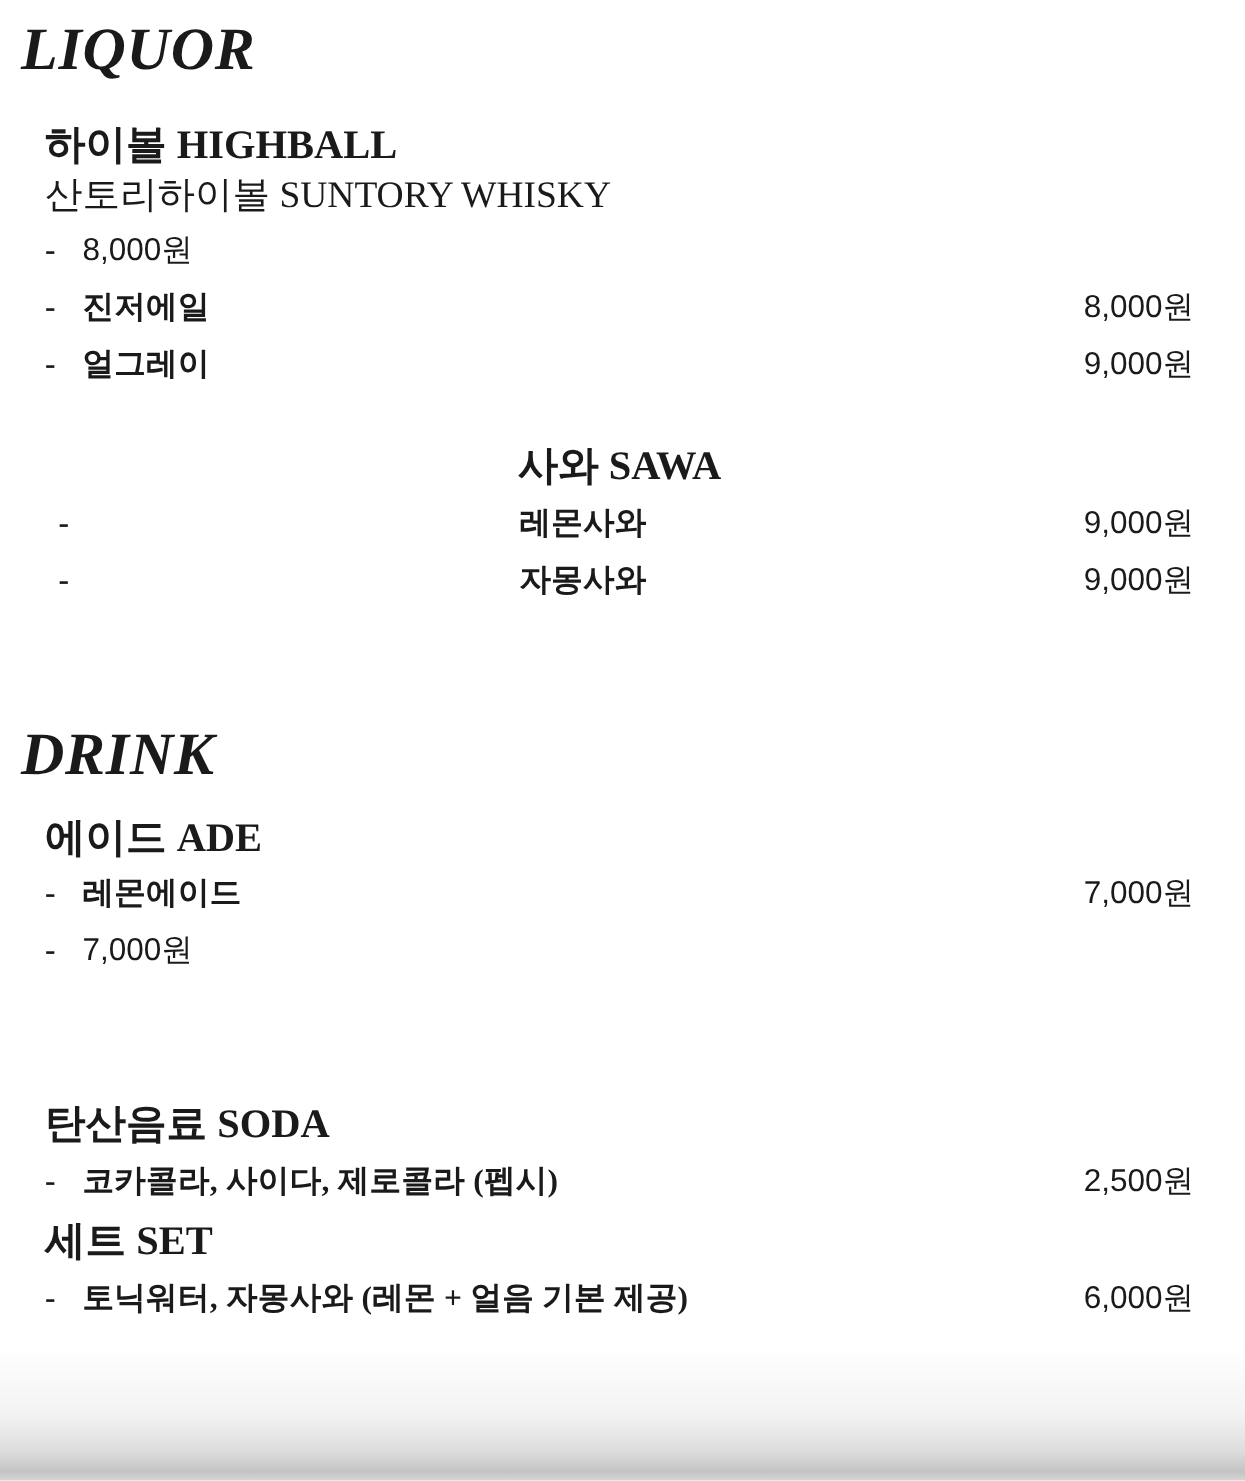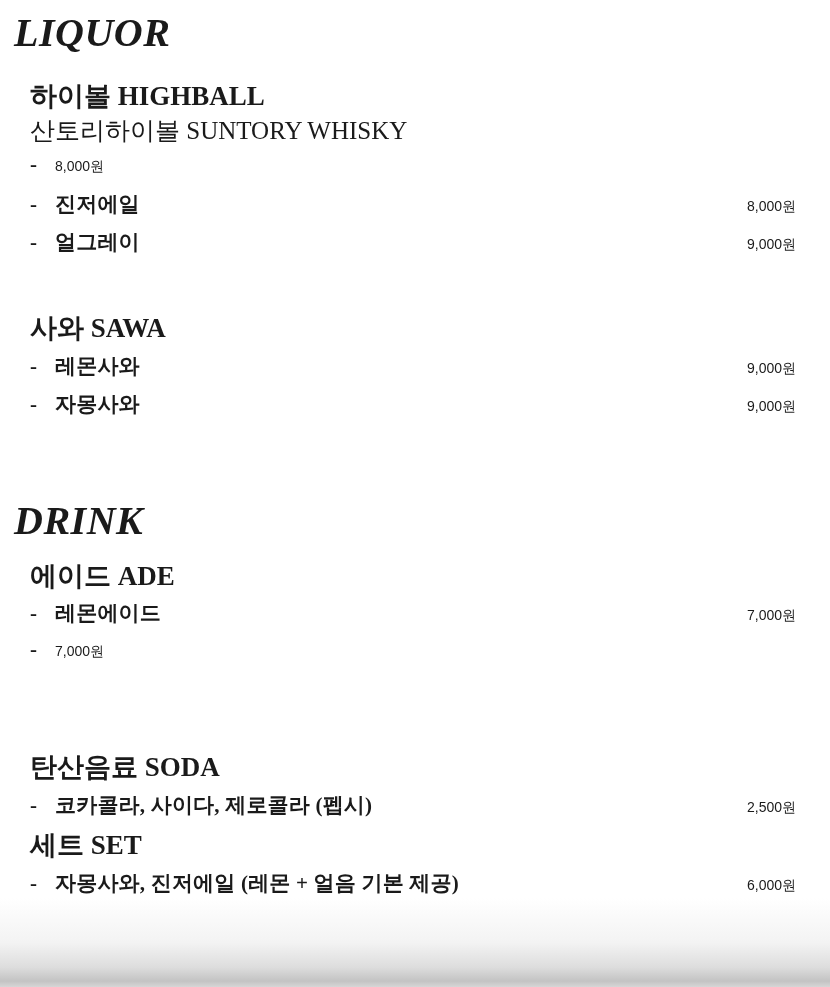--- a/index.html
+++ b/index.html
@@ -33,21 +33,21 @@
     font-style: italic;
   }
   .section-title.drink {
     margin-top: 70px;
   }
   .group {
     margin-left: 30px;
     margin-right: 34px;
   }
   .group.highball { margin-top: 24px; }
-  .group.sawa     { margin-top: 46px; }
+  .group.sawa     { margin-top: 28px; text-align: center; }
   .group.ade      { margin-top: 16px; }
   .group.soda     { margin-top: 76px; }
   .group.set      { }
   .group-title {
     margin: 0;
     font-size: 27px;
     font-weight: 700;
     line-height: 1.25;
   }
   .group-subtitle {
@@ -72,21 +72,21 @@
   }
   .label {
     flex: 1 1 auto;
     font-size: 21px;
     font-weight: 600;
     letter-spacing: 0.2px;
   }
   .price {
     flex: 0 0 auto;
     font-family: "Liberation Sans", "DejaVu Sans", sans-serif;
-    font-size: 14px;
+    font-size: 21px;
     font-weight: 500;
   }
 </style>
 </head>
 <body>
 
 <div class="menu">
 
   <h1 class="section-title">LIQUOR</h1>
 
@@ -153,19 +153,19 @@
         <span class="price">2,500원</span>
       </div>
     </div>
   </section>
 
   <section class="group set">
     <h2 class="group-title">세트 SET</h2>
     <div class="items">
       <div class="row">
         <span class="dash">-</span>
-        <span class="label">자몽사와, 진저에일 (레몬 + 얼음 기본 제공)</span>
+        <span class="label">토닉워터, 자몽사와 (레몬 + 얼음 기본 제공)</span>
         <span class="price">6,000원</span>
       </div>
     </div>
   </section>
 
 </div>
 
 </body></html>

